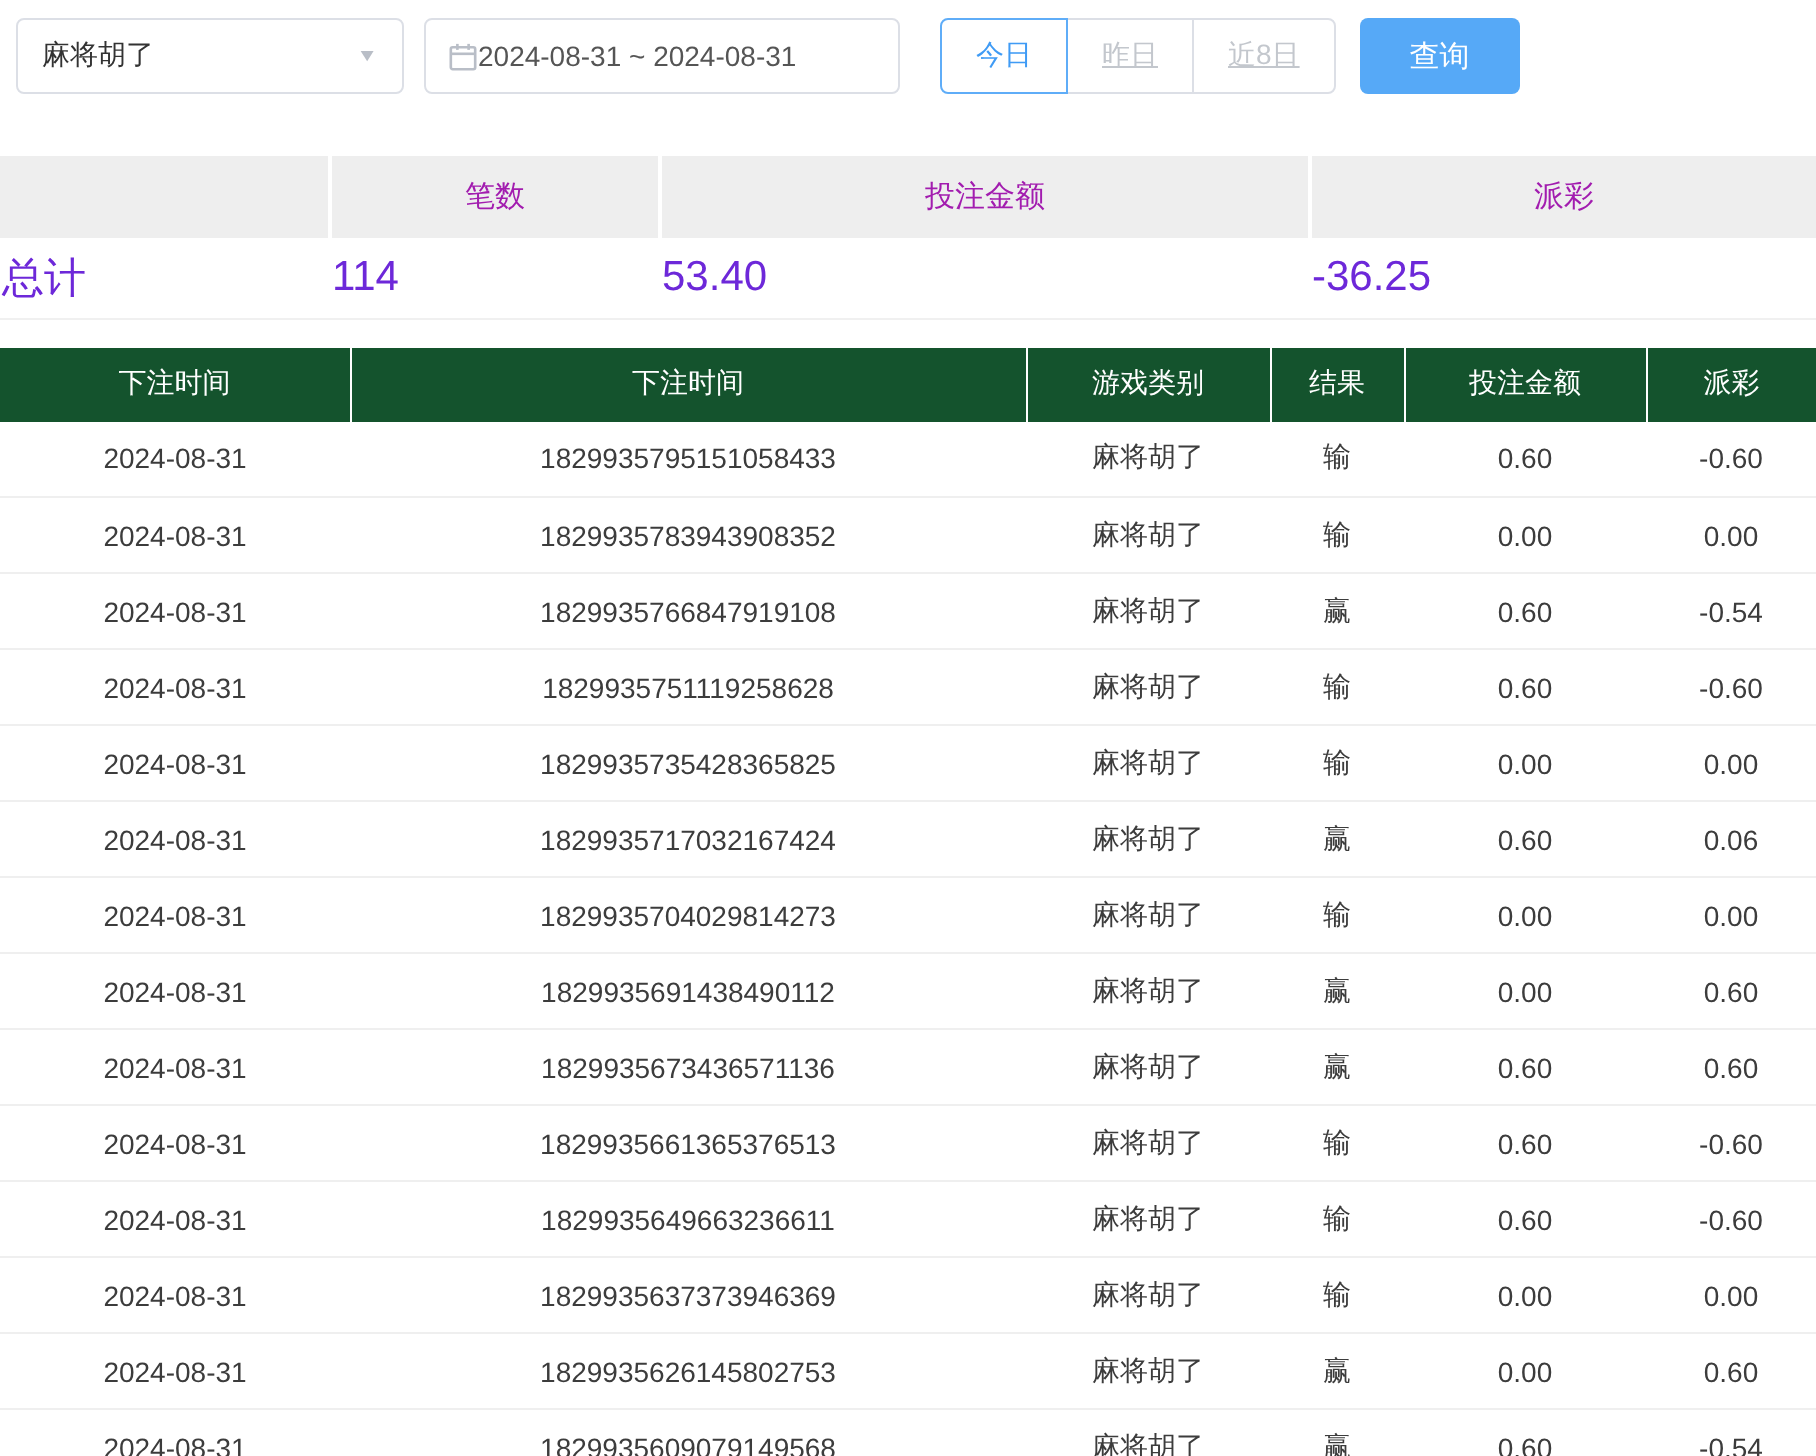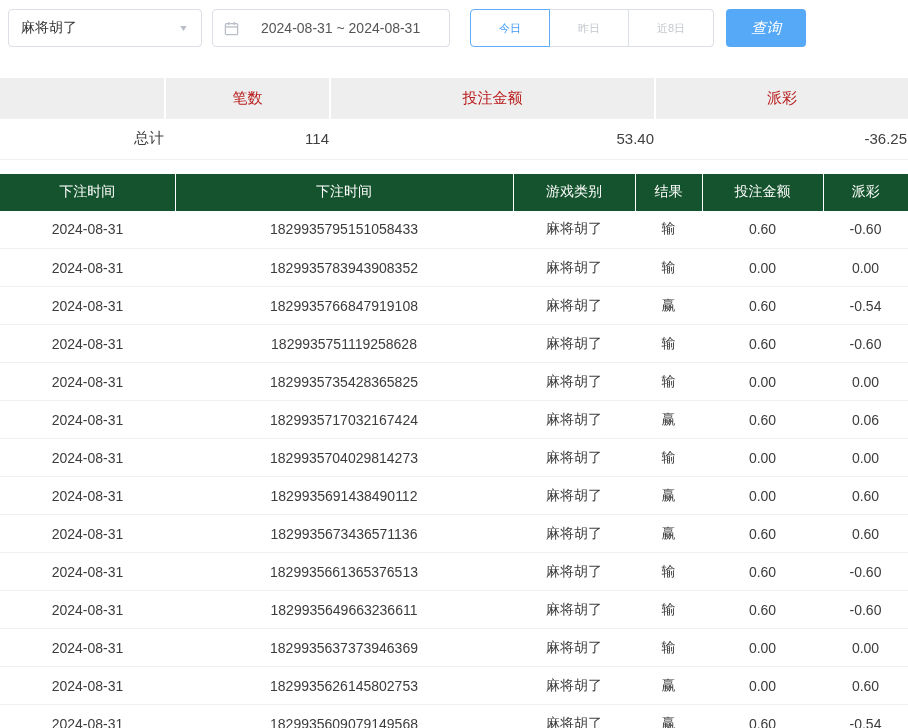--- a/index.html
+++ b/index.html
@@ -16,53 +16,53 @@
   .select-box {
     width:194px; height:38px;
     border:1px solid #dcdfe6; border-radius:4px;
     display:flex; align-items:center; justify-content:space-between;
     padding:0 12px; cursor:pointer; background:#fff; color:#333;
   }
   .chev { color:#b9bec7; font-size:11px; transform:scaleY(.8); }
   .date-box {
     margin-left:10px; width:238px; height:38px;
     border:1px solid #dcdfe6; border-radius:4px;
-    display:flex; align-items:center; gap:22px;
+    display:flex; align-items:center; gap:0;
     padding:0 11px; background:#fff; color:#555; cursor:pointer;
   }
   .btn-group { display:flex; margin-left:20px; }
   .qbtn {
-    height:38px; padding:0 28px;
+    height:38px; padding:0 17px;
     background:#fff; border:1px solid #dcdfe6;
-    color:#c3c7cd; font-size:11px; cursor:pointer;
+    color:#c3c7cd; font-size:14px; cursor:pointer;
     font-family:"Liberation Sans", sans-serif;
   }
-  .qbtn + .qbtn { margin-left:-1px; }
+  .qbtn + .qbtn { margin-left:-1px;text-decoration:underline; }
   .qbtn:first-child { border-radius:4px 0 0 4px; }
   .qbtn:last-child  { border-radius:0 4px 4px 0; }
   .qbtn.active { border-color:#5fadf8; color:#3f9bf5; position:relative; z-index:1; }
   .search-btn {
     margin-left:12px; height:38px; width:80px;
     background:#56a9f7; color:#fff; border:none; border-radius:4px;
-    font-size:15px; cursor:pointer; font-family:"Liberation Sans", sans-serif;font-style:italic;
+    font-size:15px; cursor:pointer; font-family:"Liberation Sans", sans-serif;
   }
 
   
   table { border-collapse:collapse; width:908px; table-layout:fixed; }
   td, th { overflow:hidden; white-space:nowrap; }
 
   .summary { margin-top:22px; }
   .summary th {
     background:#eeeeee; height:41px; font-weight:normal;
-    text-align:center; color:#b91c1c; border-right:2px solid #fff; font-size:15px;
+    text-align:center; color:#a21caf; border-right:2px solid #fff; font-size:15px;
   }
   .summary th:last-child { border-right:none; }
   .summary td {
-    height:40px; text-align:right; color:#404040;
-    border-bottom:1px solid #f0f0f0; font-size:15px;
+    height:40px; text-align:left; color:#6d28d9;
+    border-bottom:1px solid #f0f0f0; font-size:21px;
   }
 
   .main-table { margin-top:14px; }
   .main-table th {
     background:#14532d; color:#fff; height:37px; font-weight:normal;
     text-align:center; border-right:1px solid #fff; font-size:14px;
   }
   .main-table th:last-child { border-right:none; }
   .main-table td {
     height:38px; text-align:center; color:#3c3c3c;

